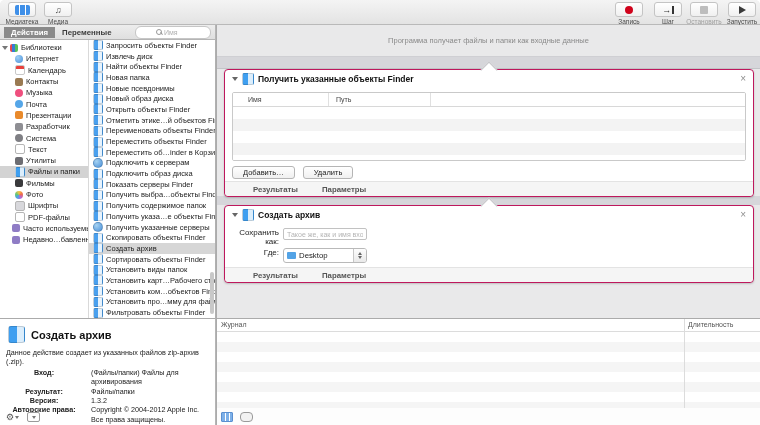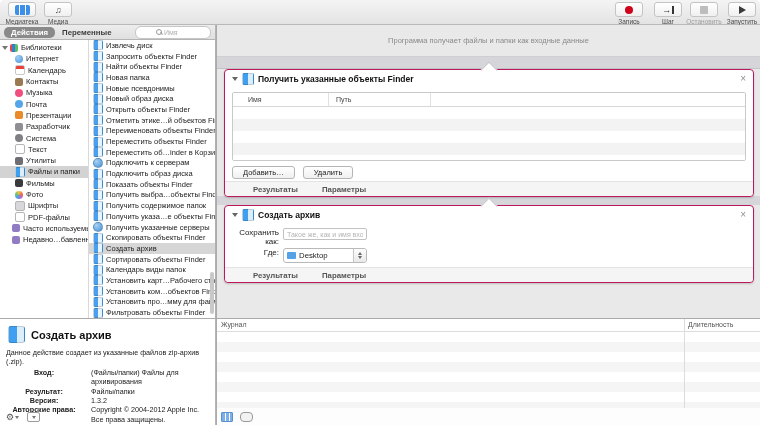--- a/index.html
+++ b/index.html
@@ -19,21 +19,21 @@
   .ic-rec{width:8px;height:8px;border-radius:50%;background:#d0021b;}
   .ic-step{display:flex;align-items:center;}
   .ic-step b{font-size:9px;color:#333;font-weight:normal;line-height:8px;}
   .ic-step i{display:inline-block;width:1.5px;height:8px;background:#333;margin-left:1px;}
   .ic-stop{width:8px;height:8px;background:#bdbdbd;border-radius:1px;}
   .ic-run{width:0;height:0;border-left:7px solid #3a3a3a;border-top:4.5px solid transparent;border-bottom:4.5px solid transparent;}
   
   .tabbar{position:absolute;left:0;top:25px;width:216px;height:15px;box-sizing:border-box;
           background:linear-gradient(#ededed,#dfdfdf);border-bottom:1px solid #b5b5b5;border-right:1px solid #b5b5b5;
           display:flex;align-items:center;padding:0 4px;gap:7px;}
-  .seg-sel{background:#8a8a8a;color:#fff;border-radius:5px;font-size:7.8px;font-weight:bold;padding:1px 7px;}
+  .seg-sel{background:#8a8a8a;color:#fff;border-radius:0;font-size:7.8px;font-weight:bold;padding:1px 7px;}
   .seg{font-size:7.8px;font-weight:bold;color:#3c3c3c;}
   .search{margin-left:auto;width:74px;height:11px;background:#fff;border:1px solid #c6c6c6;border-radius:6px;
           display:flex;align-items:center;justify-content:center;gap:2px;}
   .mag{width:4px;height:4px;border:1px solid #999;border-radius:50%;position:relative;flex:none;}
   .mag::after{content:"";position:absolute;left:3px;top:3px;width:3px;height:1px;background:#999;transform:rotate(45deg);}
   .search input{border:none;outline:none;width:26px;font-size:7px;color:#333;background:transparent;padding:0;}
   .search input::placeholder{color:#b0b0b0;}
   
   .sidebar{position:absolute;left:0;top:40px;width:89px;height:278px;background:#fff;
            border-right:1px solid #d9d9d9;box-sizing:border-box;overflow:hidden;padding-top:2px;}
@@ -314,26 +314,26 @@
 
         <span class="ic ic-smart"></span>
         <span>Недавно…бавленные</span>
       </div>
     </div>
 
   <div class="actions">
 
       <div class="a-row">
         <span class="ic-act ic-act"></span>
+        <span>Запросить объекты Finder</span>
+      </div>
+
+      <div class="a-row">
+        <span class="ic-act ic-act"></span>
         <span>Извлечь диск</span>
-      </div>
-
-      <div class="a-row">
-        <span class="ic-act ic-act"></span>
-        <span>Запросить объекты Finder</span>
       </div>
 
       <div class="a-row">
         <span class="ic-act ic-act"></span>
         <span>Найти объекты Finder</span>
       </div>
 
       <div class="a-row">
         <span class="ic-act ic-act"></span>
         <span>Новая папка</span>
@@ -379,21 +379,21 @@
         <span>Подключить к серверам</span>
       </div>
 
       <div class="a-row">
         <span class="ic-act ic-act"></span>
         <span>Подключить образ диска</span>
       </div>
 
       <div class="a-row">
         <span class="ic-act ic-act"></span>
-        <span>Показать объекты Finder</span>
+        <span>Показать серверы Finder</span>
       </div>
 
       <div class="a-row">
         <span class="ic-act ic-act"></span>
         <span>Получить выбра…объекты Finder</span>
       </div>
 
       <div class="a-row">
         <span class="ic-act ic-act"></span>
         <span>Получить содержимое папок</span>
@@ -419,21 +419,21 @@
         <span>Создать архив</span>
       </div>
 
       <div class="a-row">
         <span class="ic-act ic-act"></span>
         <span>Сортировать объекты Finder</span>
       </div>
 
       <div class="a-row">
         <span class="ic-act ic-act"></span>
-        <span>Календарь виды папок</span>
+        <span>Установить виды папок</span>
       </div>
 
       <div class="a-row">
         <span class="ic-act ic-act"></span>
         <span>Установить карт…Рабочего стола</span>
       </div>
 
       <div class="a-row">
         <span class="ic-act ic-act"></span>
         <span>Установить ком…объектов Finder</span>
@@ -449,21 +449,21 @@
         <span>Фильтровать объекты Finder</span>
       </div>
     </div>
   <div class="a-thumb" style="position:absolute;left:210px;top:272px;z-index:3;"></div>
 
   <div class="desc">
     <div class="desc-head">
       <span class="desc-ic"></span>
       <span class="desc-title">Создать архив</span>
     </div>
-    <div class="desc-text">Данное действие создает из указанные файлов zip-архив (.zip).</div>
+    <div class="desc-text">Данное действие создает из указанных файлов zip-архив (.zip).</div>
     <div>
 
         <div class="d-row">
           <span class="d-label">Вход:</span>
           <span class="d-value">(Файлы/папки) Файлы для архивирования</span>
         </div>
 
         <div class="d-row">
           <span class="d-label">Результат:</span>
           <span class="d-value">Файлы/папки</span>

